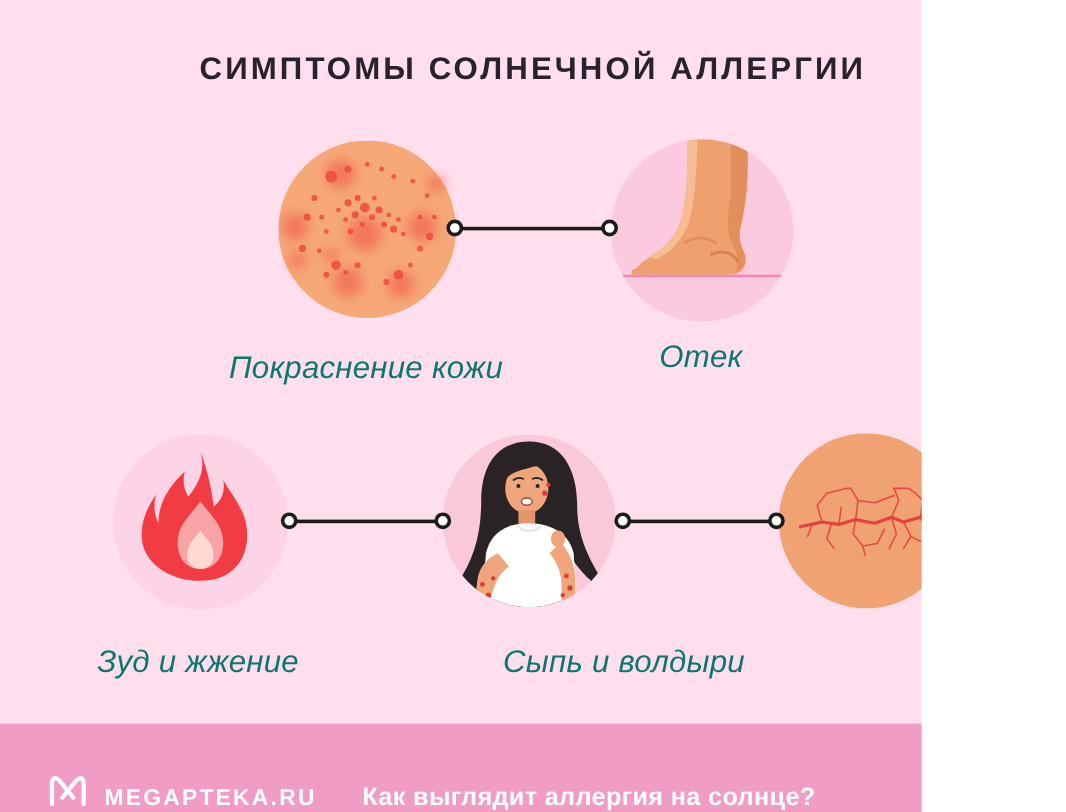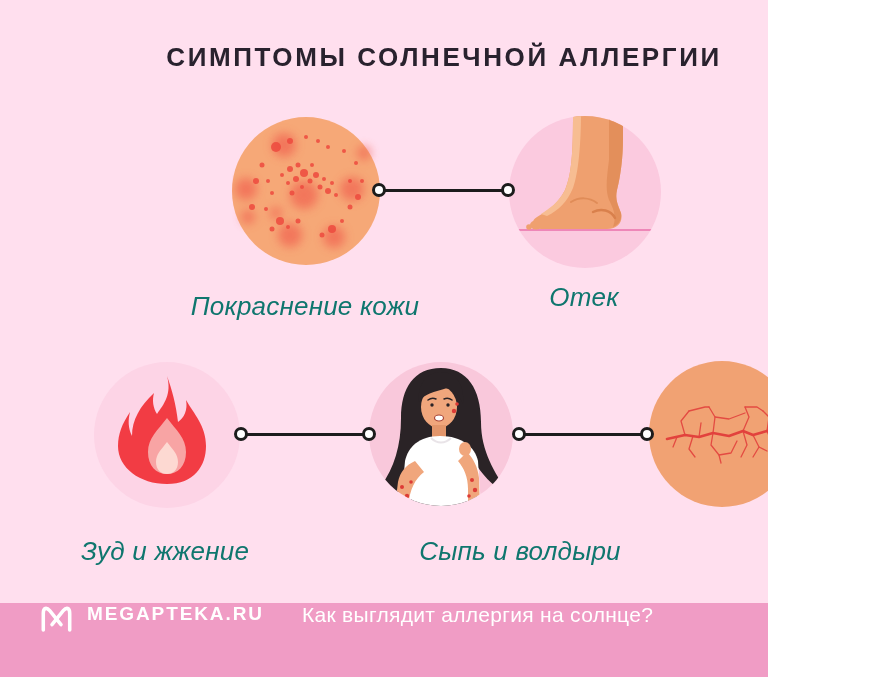--- a/index.html
+++ b/index.html
@@ -29,26 +29,26 @@
   .node{
     position:absolute;width:8px;height:8px;
     border:3px solid #1c1c1c;border-radius:50%;
     background:#fff;top:50%;transform:translateY(-50%);
   }
   .node-left{left:-7px;}
   .node-right{right:-7px;}
   .footer{
     position:absolute;left:0;top:603px;width:888px;height:74px;
     background:#f09cc5;
-    display:flex;align-items:flex-start;
+    display:flex;align-items:flex-end;
     color:#ffffff;
   }
   .footer-logo{margin-left:40px;flex:0 0 auto;}
   .footer-brand{margin-left:14px;font-size:19px;font-weight:bold;letter-spacing:1.9px;}
-  .footer-question{margin-left:38px;font-size:21px;font-weight:normal;letter-spacing:0.3px;}
+  .footer-question{margin-left:38px;font-size:21px;font-weight:bold;letter-spacing:0.3px;}
 </style>
 </head>
 <body>
 
 <div class="canvas">
 
   <div class="title">СИМПТОМЫ СОЛНЕЧНОЙ АЛЛЕРГИИ</div>
 
   <div class="circle-wrap" style="left:232px;top:117px;">
     <svg width="148" height="148" viewBox="0 0 148 148">

